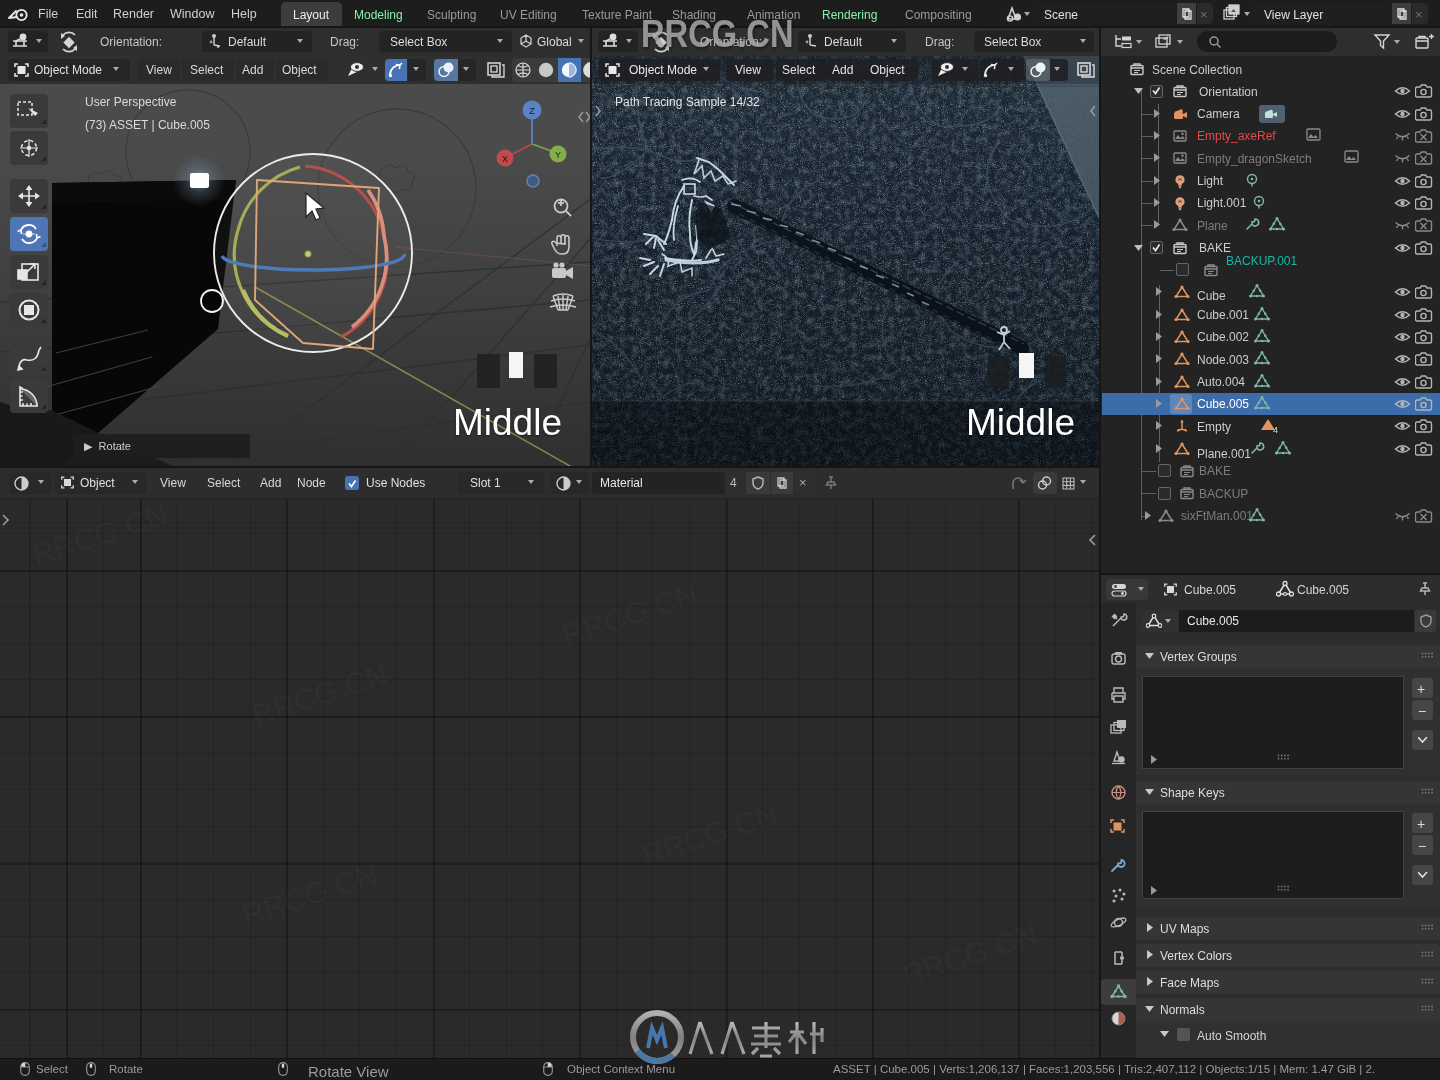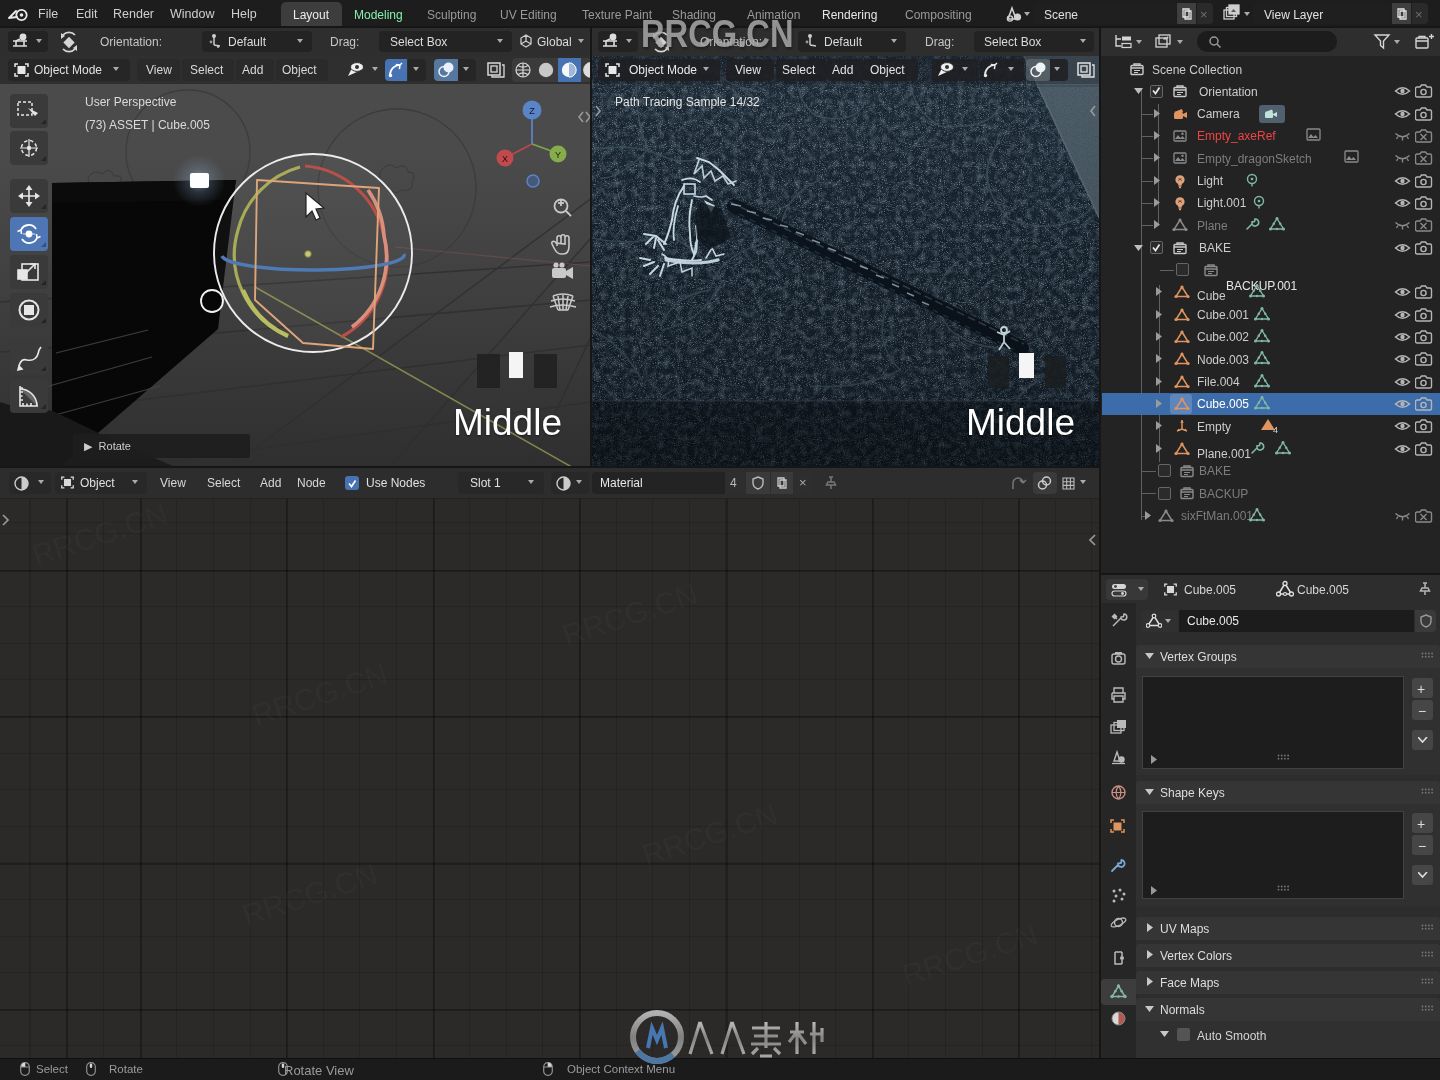--- a/index.html
+++ b/index.html
@@ -23,21 +23,21 @@
 <div class="tx mtx" style="left:170px;top:8px">Window</div>
 <div class="tx mtx" style="left:231px;top:8px">Help</div>
 <div class="a" style="left:281px;top:2px;width:61px;height:25px;background:#3d3d3d;border-radius:5px 5px 0 0"></div>
 <div class="tx" style="left:293px;top:9px;color:#ececec">Layout</div>
 <div class="tx" style="left:354px;top:9px;color:#86efac">Modeling</div>
 <div class="tx" style="left:427px;top:9px;color:#9a9a9a">Sculpting</div>
 <div class="tx" style="left:500px;top:9px;color:#9a9a9a">UV Editing</div>
 <div class="tx" style="left:582px;top:9px;color:#9a9a9a">Texture Paint</div>
 <div class="tx" style="left:672px;top:9px;color:#9a9a9a">Shading</div>
 <div class="tx" style="left:747px;top:9px;color:#9a9a9a">Animation</div>
-<div class="tx" style="left:822px;top:9px;color:#e5e5e5">Rendering</div>
+<div class="tx" style="left:822px;top:9px;color:#86efac">Rendering</div>
 <div class="tx" style="left:905px;top:9px;color:#9a9a9a">Compositing</div>
 
 <svg class="a" style="left:1004px;top:5px" width="20" height="18" viewBox="0 0 20 18">
  <path d="M4,14 L8,3 L12,14 Z" fill="none" stroke="#cfcfcf" stroke-width="1.6"></path>
  <circle cx="13.5" cy="12" r="3.6" fill="#cfcfcf"></circle>
  <circle cx="6" cy="13.5" r="2.6" fill="none" stroke="#cfcfcf" stroke-width="1.4"></circle>
 </svg>
 <div class="cv" style="left:1024px;top:12px"></div>
 <div class="a" style="left:1033px;top:3px;width:143px;height:21px;background:#1f1f1f;border-radius:4px 0 0 4px"></div>
 <div class="tx" style="left:1044px;top:9px;color:#e0e0e0">Scene</div>
@@ -710,21 +710,21 @@
 <svg class="a" style="left:1415px;top:241px" width="18" height="14" viewBox="0 0 18 14">
       <path d="M5,3 l1.5,-2 h4 L12,3 h3 a1.5,1.5 0 0 1 1.5,1.5 v7 a1.5,1.5 0 0 1 -1.5,1.5 h-13 A1.5,1.5 0 0 1 0.5,11.5 v-7 A1.5,1.5 0 0 1 2,3 Z" fill="none" stroke="#b5b5b5" stroke-width="1.4"></path>
       <circle cx="8.5" cy="8" r="2.6" fill="none" stroke="#b5b5b5" stroke-width="1.4"></circle>
     </svg>
 <div class="a" style="left:1176px;top:263px;width:13px;height:13px;background:#2b2b2b;border:1px solid #666;border-radius:2px;box-sizing:border-box"></div>
 <svg class="a" style="left:1203px;top:261.96999999999997px" width="16" height="16" viewBox="0 0 16 16">
       <rect x="2" y="4.5" width="12" height="9" rx="1" fill="none" stroke="#8a8a8a" stroke-width="1.4"></rect>
       <path d="M2,7 h12 M5,4.5 v-1.5 h6 v1.5" stroke="#8a8a8a" stroke-width="1.4" fill="none"></path>
       <path d="M5,9.5 h6 M5,11.5 h4" stroke="#8a8a8a" stroke-width="1.1"></path>
     </svg>
-<div class="tx" style="left:1226px;top:280px;color:#e5e5e5">BACKUP.001</div>
+<div class="tx" style="left:1226px;top:255px;color:#14b8a6">BACKUP.001</div>
 <svg class="a" style="left:1156px;top:287px" width="7" height="10">
       <path d="M0,0 v9 l6,-4.5 z" fill="#9a9a9a"></path>
     </svg>
 <svg class="a" style="left:1174px;top:284.29999999999995px" width="16" height="16" viewBox="0 0 16 16">
       <path d="M8,3 L14,12.5 L2,12.5 Z" fill="none" stroke="#e0945f" stroke-width="1.5"></path>
       <circle cx="8" cy="3" r="1.6" fill="#e0945f"></circle>
       <circle cx="14" cy="12.5" r="1.6" fill="#e0945f"></circle>
       <circle cx="2" cy="12.5" r="1.6" fill="#e0945f"></circle>
     </svg>
 <div class="tx" style="left:1197px;top:290px;color:#cccccc">Cube</div>
@@ -828,21 +828,21 @@
     </svg>
 <svg class="a" style="left:1156px;top:377px" width="7" height="10">
       <path d="M0,0 v9 l6,-4.5 z" fill="#9a9a9a"></path>
     </svg>
 <svg class="a" style="left:1174px;top:373.62px" width="16" height="16" viewBox="0 0 16 16">
       <path d="M8,3 L14,12.5 L2,12.5 Z" fill="none" stroke="#e0945f" stroke-width="1.5"></path>
       <circle cx="8" cy="3" r="1.6" fill="#e0945f"></circle>
       <circle cx="14" cy="12.5" r="1.6" fill="#e0945f"></circle>
       <circle cx="2" cy="12.5" r="1.6" fill="#e0945f"></circle>
     </svg>
-<div class="tx" style="left:1197px;top:376px;color:#cccccc">File.004</div>
+<div class="tx" style="left:1197px;top:376px;color:#cccccc">Auto.004</div>
 <svg class="a" style="left:1253px;top:372.62px" width="26" height="18" viewBox="0 0 26 18">
       <path d="M9,2.5 L15.5,13 L2.5,13 Z" fill="none" stroke="#80b8a6" stroke-width="1.4"></path>
       <circle cx="9" cy="2.5" r="1.5" fill="#80b8a6"></circle>
       <circle cx="15.5" cy="13" r="1.5" fill="#80b8a6"></circle>
       <circle cx="2.5" cy="13" r="1.5" fill="#80b8a6"></circle>
       <circle cx="9" cy="13" r="1.2" fill="#80b8a6"></circle>
       <circle cx="12.2" cy="7.7" r="1.2" fill="#80b8a6"></circle>
       <circle cx="5.8" cy="7.7" r="1.2" fill="#80b8a6"></circle>
     </svg>
 <svg class="a" style="left:1394px;top:375px" width="17" height="14" viewBox="0 0 17 14">
@@ -1321,27 +1321,28 @@
 <div class="tx" style="left:36px;top:1064px;color:#9b9b9b;font-size:11.5px">Select</div>
 <svg class="a" style="left:86px;top:1062px" width="10" height="14" viewBox="0 0 10 14">
       <rect x="0.7" y="0.7" width="8.6" height="12.6" rx="4" fill="none" stroke="#909090" stroke-width="1.2"></rect>
       <rect x="3.8" y="1.5" width="2.4" height="4.5" rx="1.2" fill="#d8d8d8"></rect>
     </svg>
 <div class="tx" style="left:109px;top:1064px;color:#9b9b9b;font-size:11.5px">Rotate</div>
 <svg class="a" style="left:278px;top:1062px" width="10" height="14" viewBox="0 0 10 14">
       <rect x="0.7" y="0.7" width="8.6" height="12.6" rx="4" fill="none" stroke="#909090" stroke-width="1.2"></rect>
       <rect x="3.8" y="1.5" width="2.4" height="4.5" rx="1.2" fill="#d8d8d8"></rect>
     </svg>
-<div class="tx" style="left:284px;top:1064px;color:#9b9b9b;font-size:13px">Rotate View</div>
+<div class="tx" style="left:308px;top:1064px;color:#9b9b9b;font-size:15px">Rotate View</div>
 <svg class="a" style="left:543px;top:1062px" width="10" height="14" viewBox="0 0 10 14">
       <rect x="0.7" y="0.7" width="8.6" height="12.6" rx="4" fill="none" stroke="#909090" stroke-width="1.2"></rect>
       <path d="M1,5 h8 M5,1 v4" stroke="#909090" stroke-width="1"></path>
       <path d="M8.8,4.8 a4,4 0 0 0 -3.8,-4 v4 z" fill="#d8d8d8"></path>
     </svg>
 <div class="tx" style="left:567px;top:1064px;color:#9b9b9b;font-size:11.5px">Object Context Menu</div>
+<div class="tx" style="left:833px;top:1064px;color:#9b9b9b;font-size:11.5px">ASSET | Cube.005 | Verts:1,206,137 | Faces:1,203,556 | Tris:2,407,112 | Objects:1/15 | Mem: 1.47 GiB | 2.</div>
 
 <div class="tx" style="left:641px;top:15px;color:rgba(175,175,175,0.82);font-size:38px;font-weight:bold;transform:scaleX(0.86);transform-origin:0 0;text-shadow:1px 2px 3px rgba(0,0,0,0.35)">RRCG.CN</div>
 <div class="a" style="left:0;top:0;width:1440px;height:1080px;pointer-events:none">
  <div class="tx" style="left:30px;top:520px;color:rgba(255,255,255,0.022);font-size:30px;transform:rotate(-18deg)">RRCG.CN</div>
  <div class="tx" style="left:250px;top:680px;color:rgba(255,255,255,0.022);font-size:30px;transform:rotate(-18deg)">RRCG.CN</div>
  <div class="tx" style="left:560px;top:600px;color:rgba(255,255,255,0.022);font-size:30px;transform:rotate(-18deg)">RRCG.CN</div>
  <div class="tx" style="left:240px;top:880px;color:rgba(255,255,255,0.022);font-size:30px;transform:rotate(-18deg)">RRCG.CN</div>
  <div class="tx" style="left:640px;top:820px;color:rgba(255,255,255,0.022);font-size:30px;transform:rotate(-18deg)">RRCG.CN</div>
  <div class="tx" style="left:900px;top:940px;color:rgba(255,255,255,0.022);font-size:30px;transform:rotate(-18deg)">RRCG.CN</div>
 </div>

